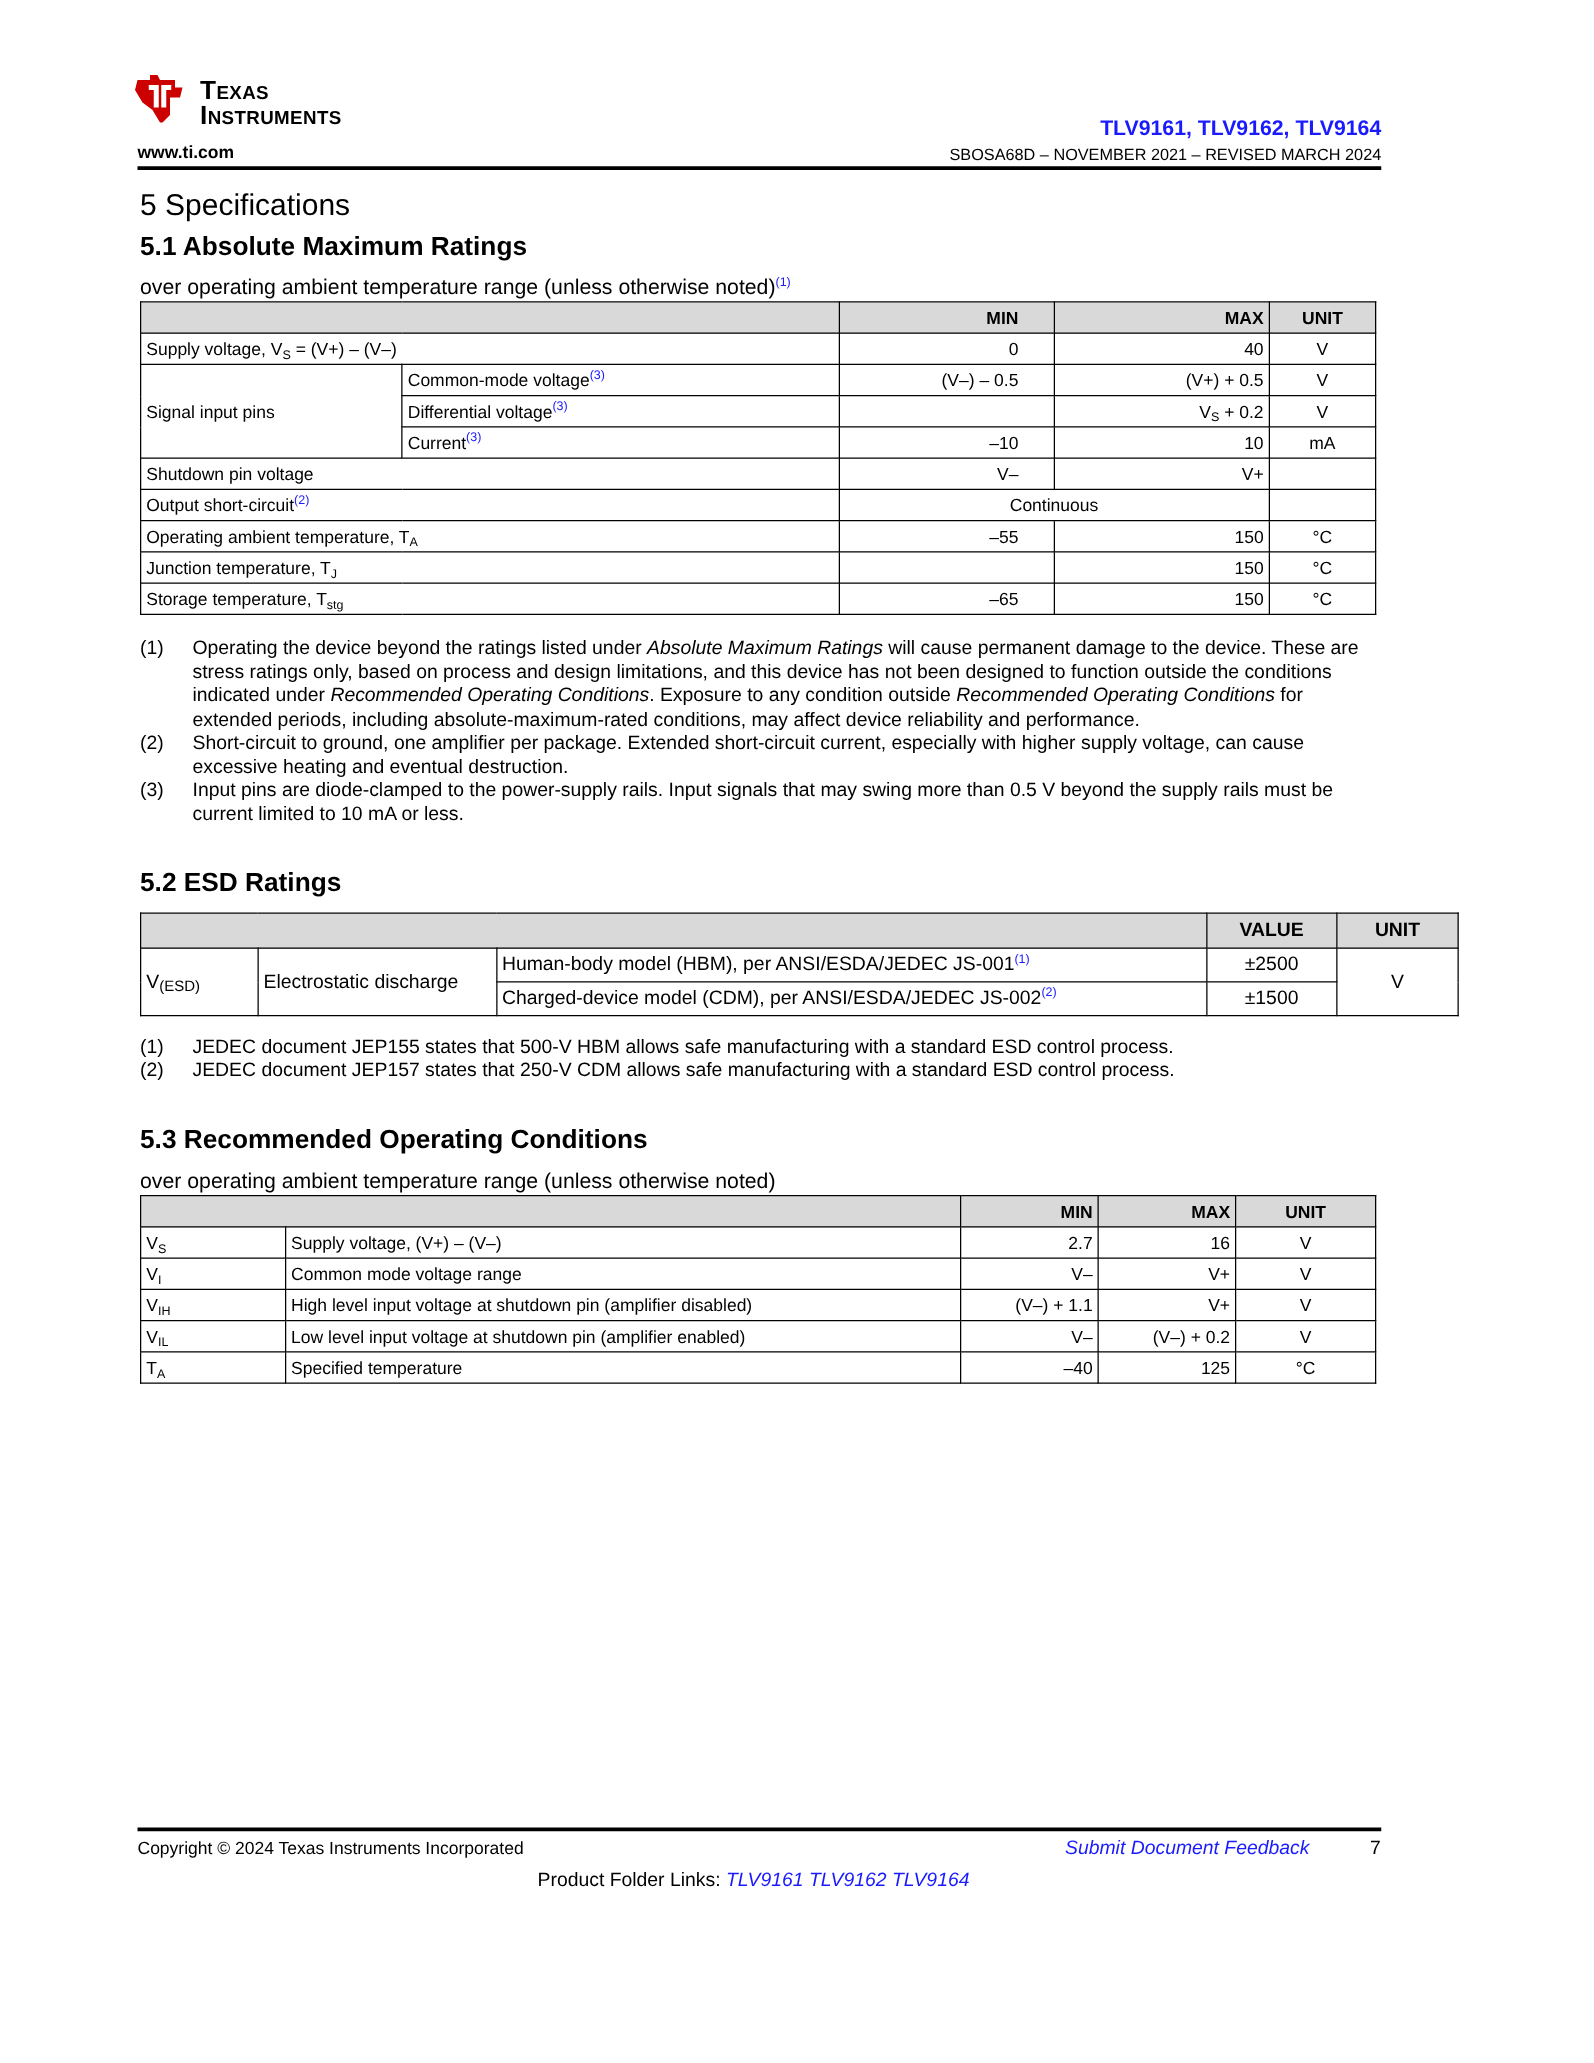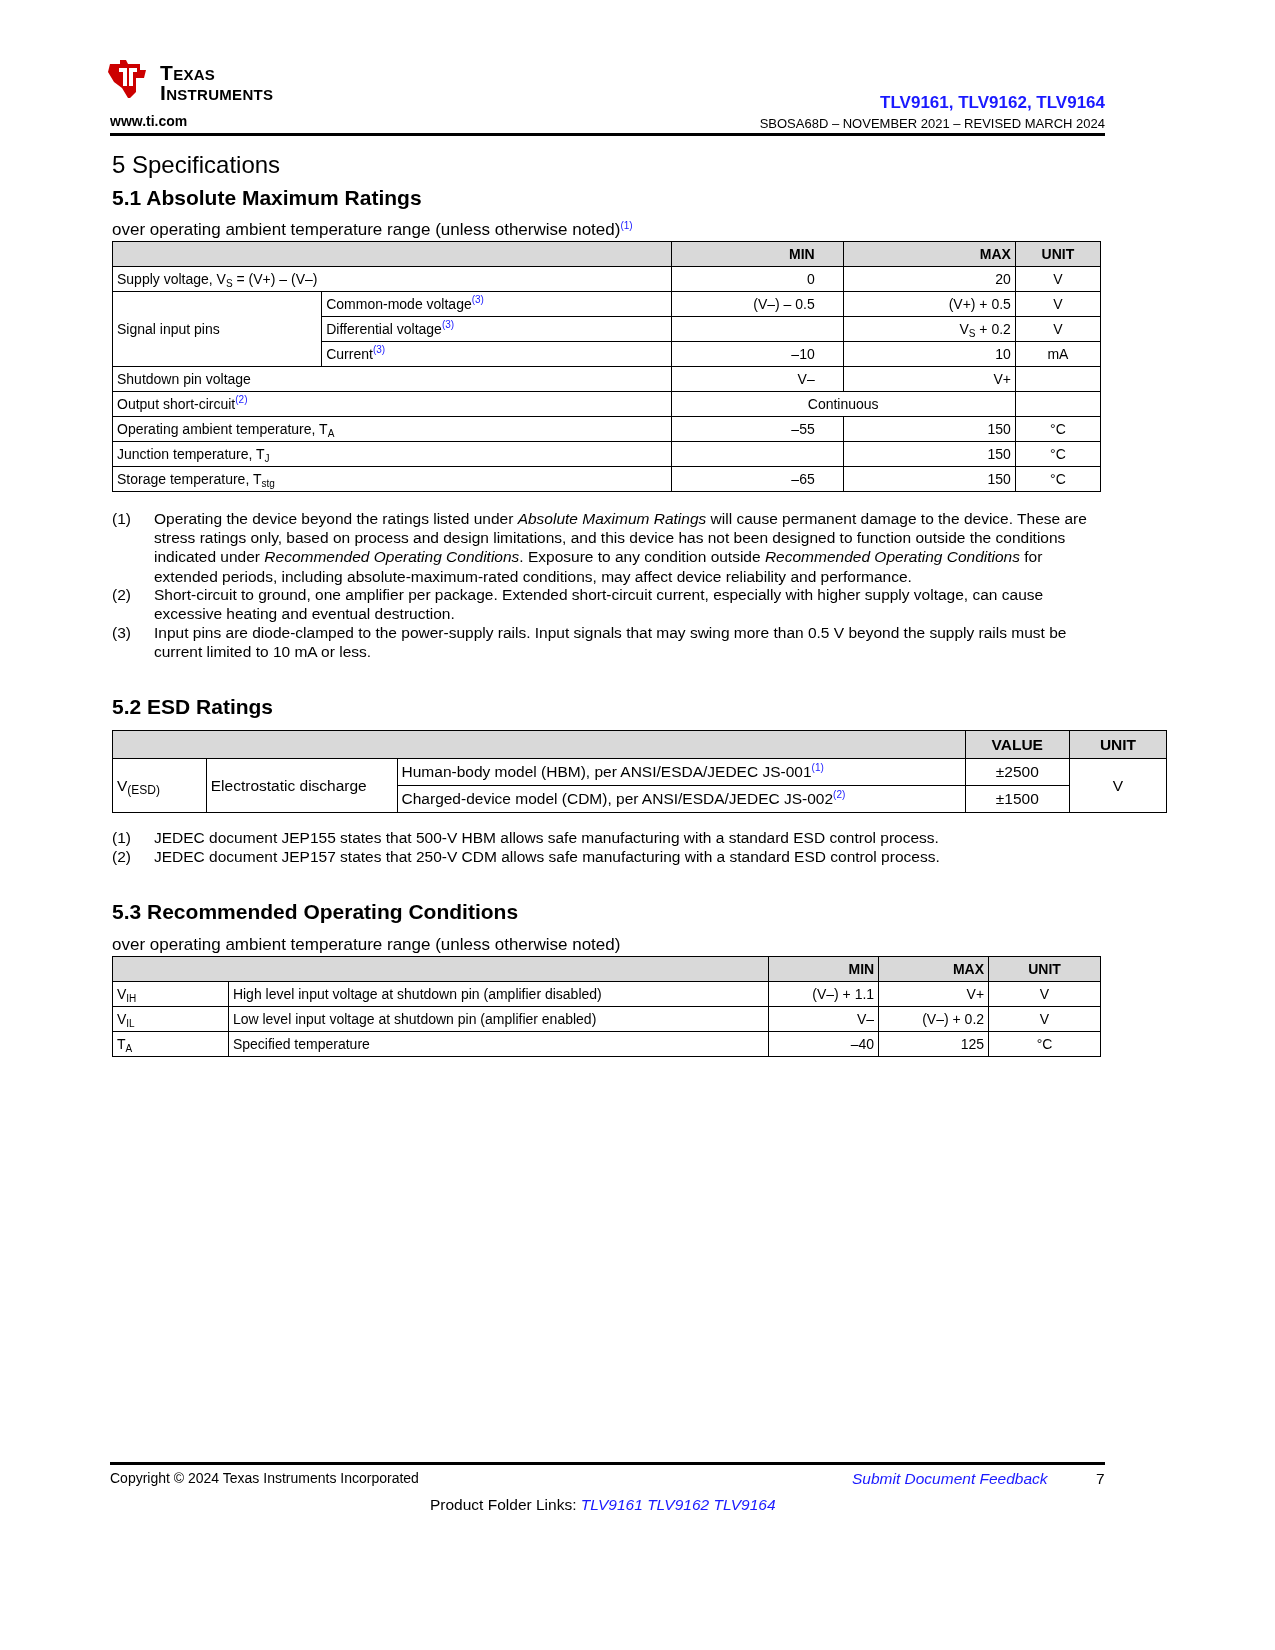--- a/index.html
+++ b/index.html
@@ -68,21 +68,21 @@
   <tbody>
       <tr>
     <th colspan="2"></th>
     <th class="r" style="padding-right:28px;">MIN</th>
     <th class="r">MAX</th>
     <th class="c">UNIT</th>
   </tr>
   <tr>
     <td colspan="2"><span>Supply voltage, V</span><sub>S</sub><span> = (V+) – (V–)</span></td>
     <td class="r" style="padding-right:28px;">0</td>
-    <td class="r">20</td>
+    <td class="r">40</td>
     <td class="c">V</td>
   </tr>
   <tr>
     <td rowspan="3">Signal input pins</td>
     <td><span>Common-mode voltage</span><sup class="blue">(3)</sup></td>
     <td class="r" style="padding-right:28px;">(V–) – 0.5</td>
     <td class="r">(V+) + 0.5</td>
     <td class="c">V</td>
   </tr>
   <tr>
@@ -190,20 +190,34 @@
       <col style="width:112px">
     </colgroup>
   <tbody>
       <tr>
     <th colspan="2"></th>
     <th class="r">MIN</th>
     <th class="r">MAX</th>
     <th class="c">UNIT</th>
   </tr>
   <tr>
+    <td><span>V</span><sub>S</sub></td>
+    <td>Supply voltage, (V+) – (V–)</td>
+    <td class="r">2.7</td>
+    <td class="r">16</td>
+    <td class="c">V</td>
+  </tr>
+  <tr>
+    <td><span>V</span><sub>I</sub></td>
+    <td>Common mode voltage range</td>
+    <td class="r">V–</td>
+    <td class="r">V+</td>
+    <td class="c">V</td>
+  </tr>
+  <tr>
     <td><span>V</span><sub>IH</sub></td>
     <td>High level input voltage at shutdown pin (amplifier disabled)</td>
     <td class="r">(V–) + 1.1</td>
     <td class="r">V+</td>
     <td class="c">V</td>
   </tr>
   <tr>
     <td><span>V</span><sub>IL</sub></td>
     <td>Low level input voltage at shutdown pin (amplifier enabled)</td>
     <td class="r">V–</td>

